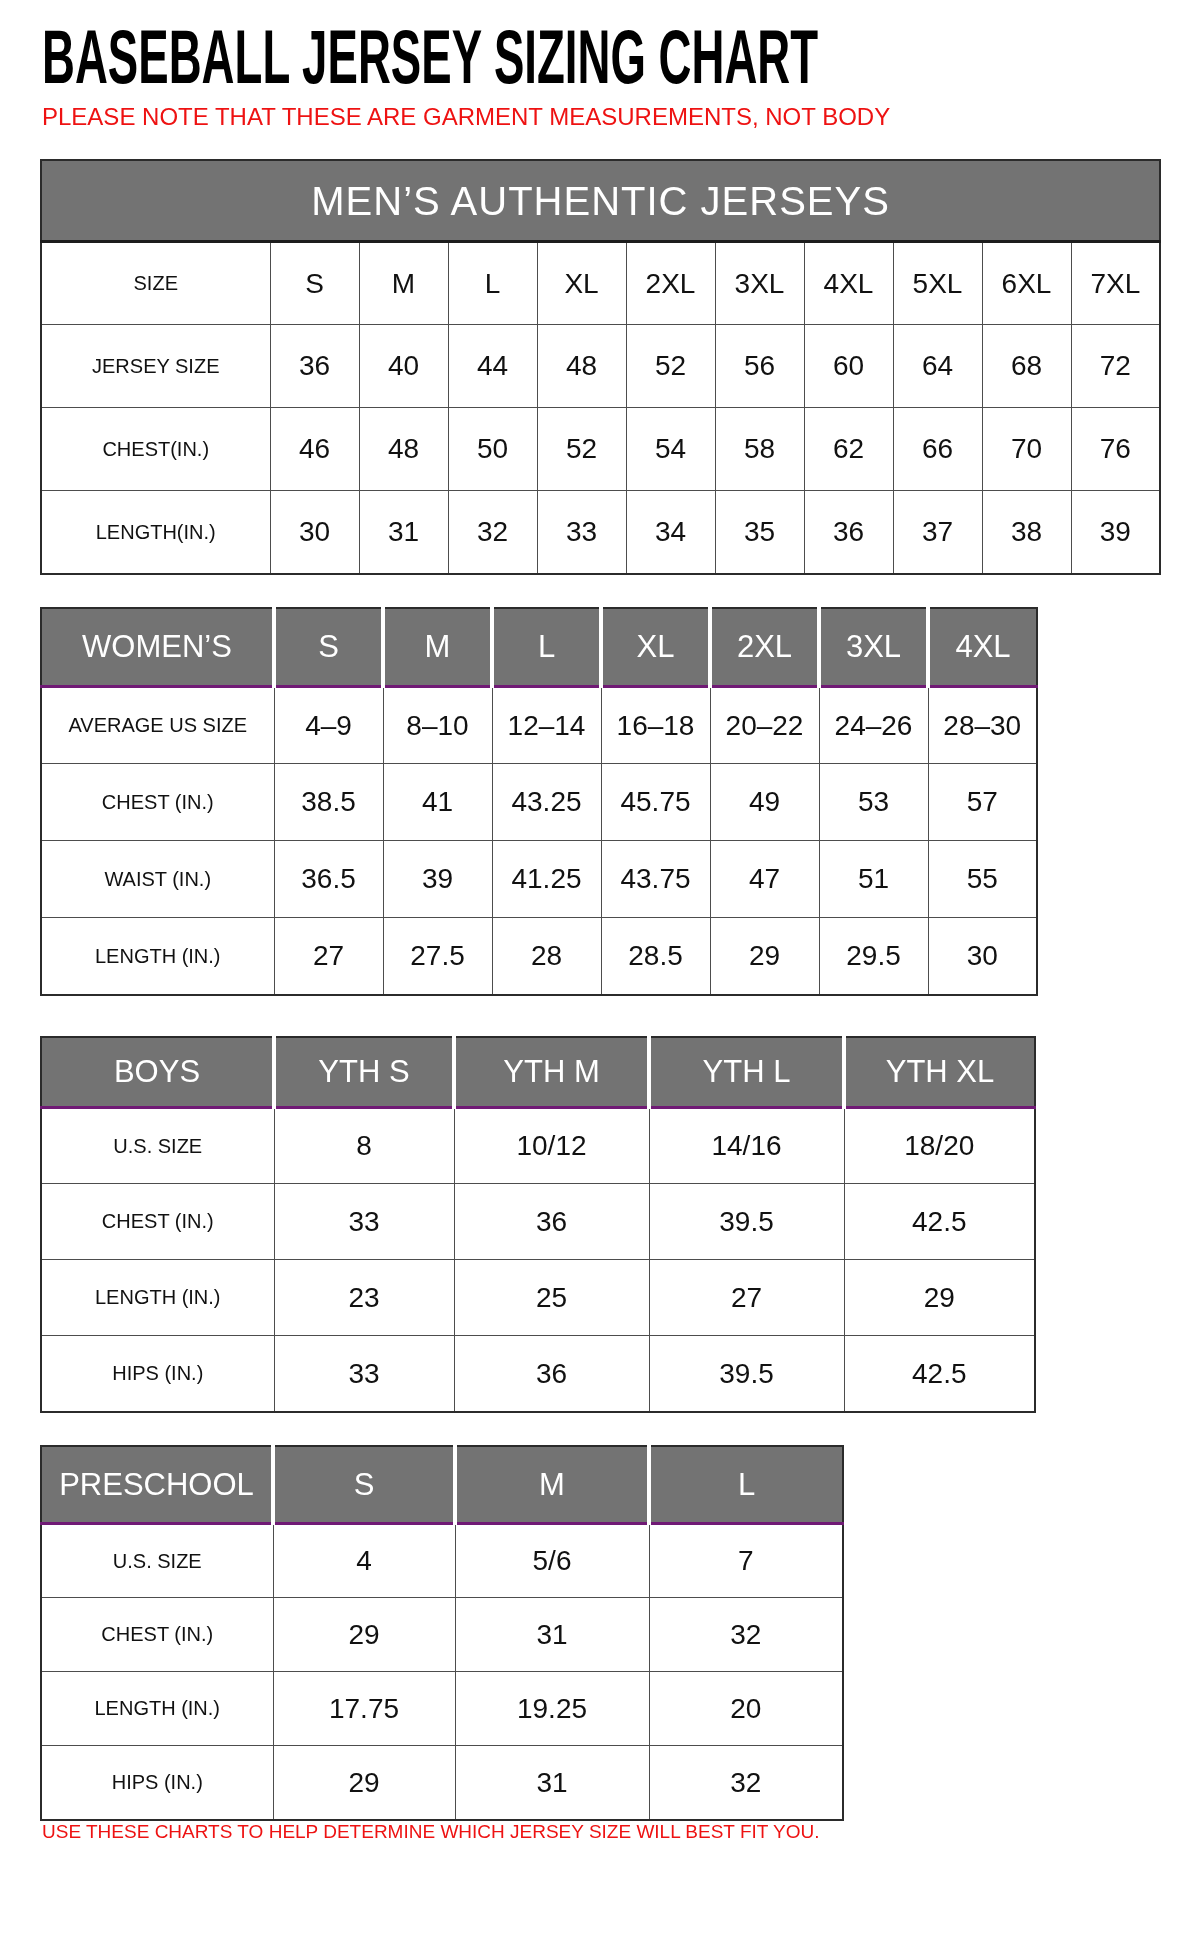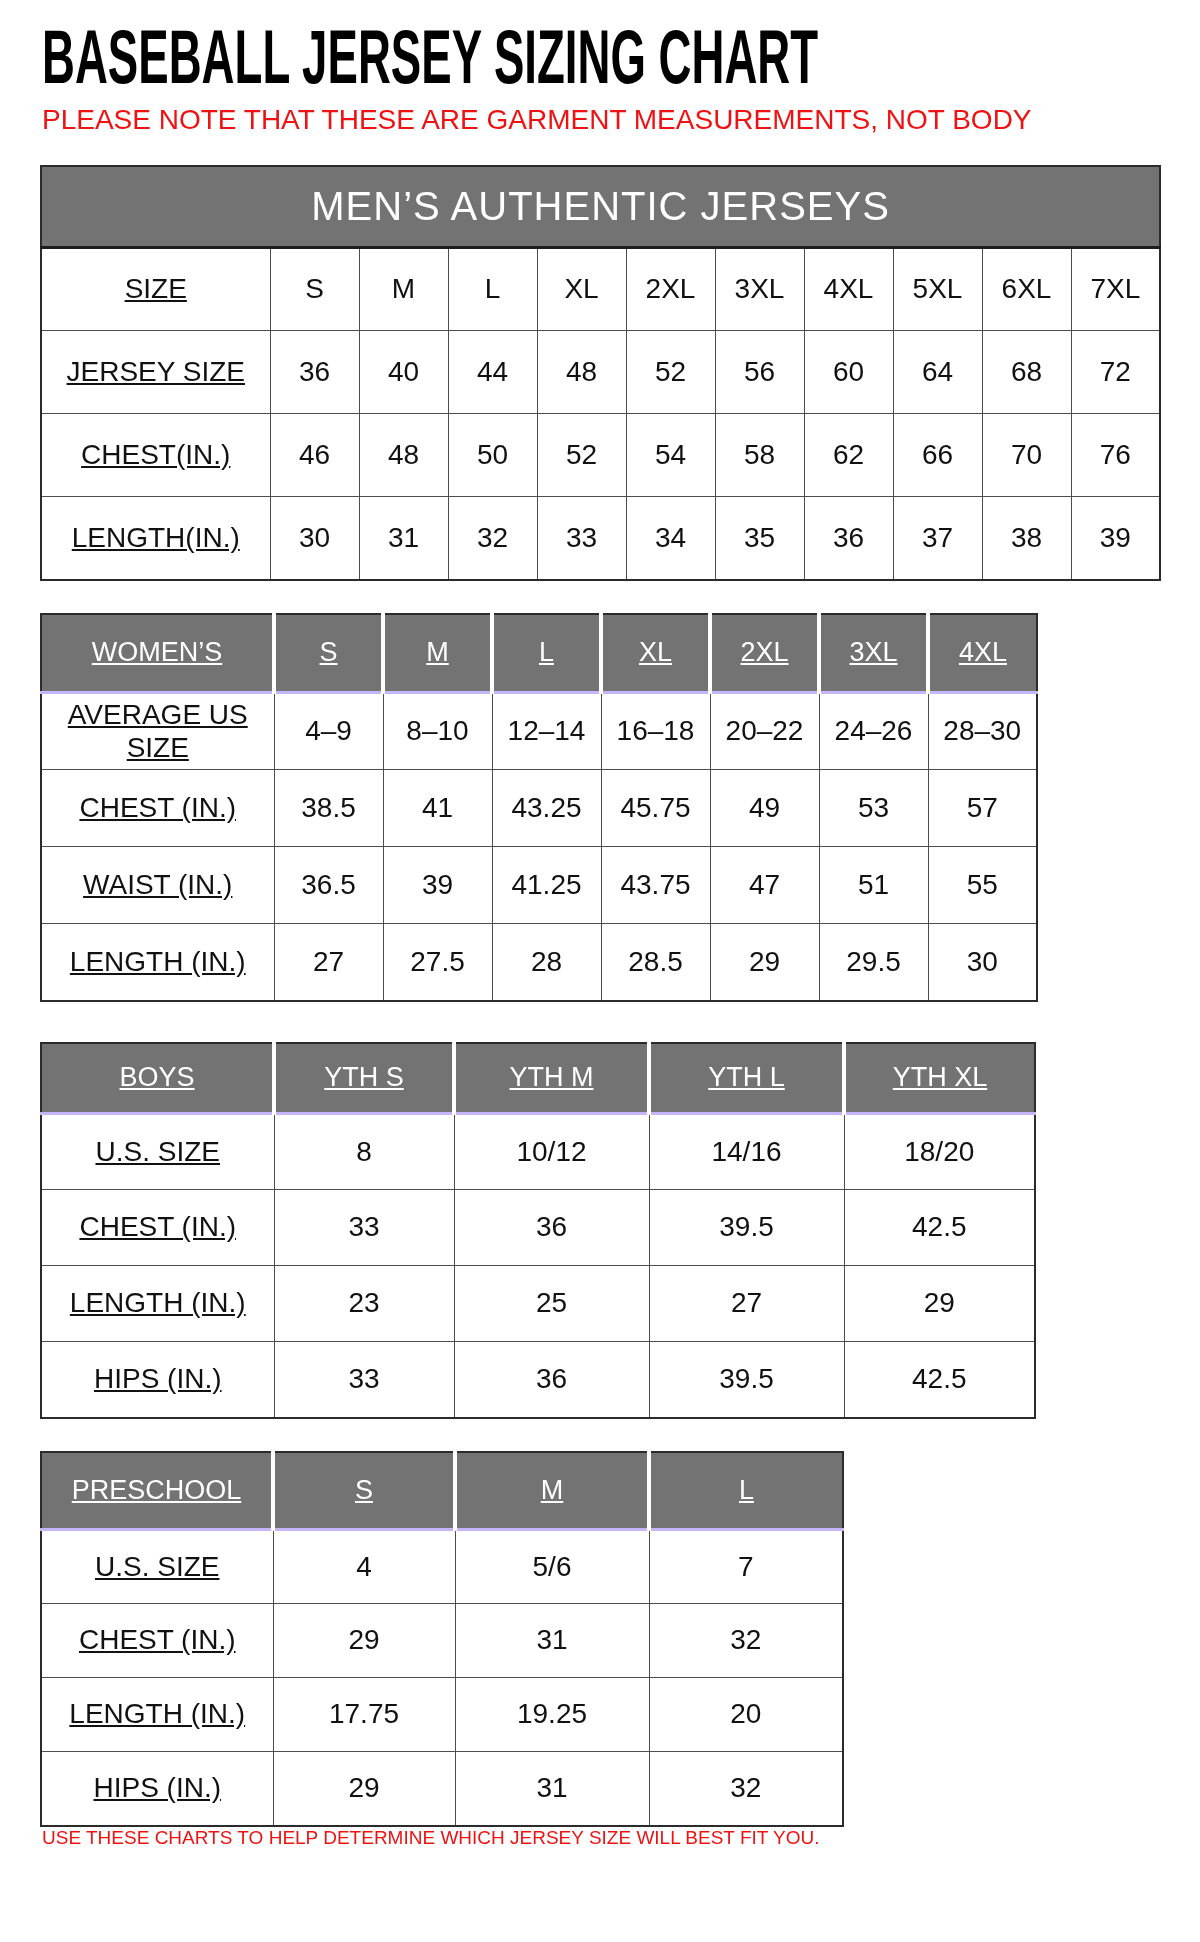--- a/index.html
+++ b/index.html
@@ -17,40 +17,39 @@
     overflow:hidden;
   }
   .page-title{
     margin:26px 0 0 42px;
     font-size:76px;font-weight:bold;line-height:0.82;
     white-space:nowrap;color:#000;
     transform:scaleX(0.60);transform-origin:0 0;
   }
   .note{
     margin:12px 0 0 42px;
-    font-size:28px;line-height:1.40;color:var(--red);
+    font-size:24px;line-height:1.40;color:var(--red);
   }
   table{
     border-collapse:collapse;table-layout:fixed;
     margin-left:40px;border:2px solid var(--border-outer);
   }
   td,th{
     text-align:center;vertical-align:middle;
     font-size:28px;font-weight:normal;
     padding:0 4px;line-height:1.15;
     overflow:hidden;
   }
   tbody td{border:1px solid var(--border-inner);}
-  .rowlabel{font-size:28px;text-decoration:underline;}
+  .rowlabel{font-size:20px;}
   
   tr.ghead th{
-    background:var(--gray);color:#fff;font-size:27px;
+    background:var(--gray);color:#fff;font-size:31px;
     border-left:4px solid #fff;
-    border-bottom:3px solid #c4b5fd;
-    text-decoration:underline;
+    border-bottom:3px solid #701a75;
   }
   tr.ghead th:first-child{border-left:none;}
   
   #mens th.banner{
     background:var(--gray);color:#fff;
     font-size:40px;letter-spacing:1px;
     border-bottom:3px solid #1d1d1d;
   }
   #mens{width:1120px;margin-top:25px;}
   #mens thead tr{height:82px;margin-left:36px;}

